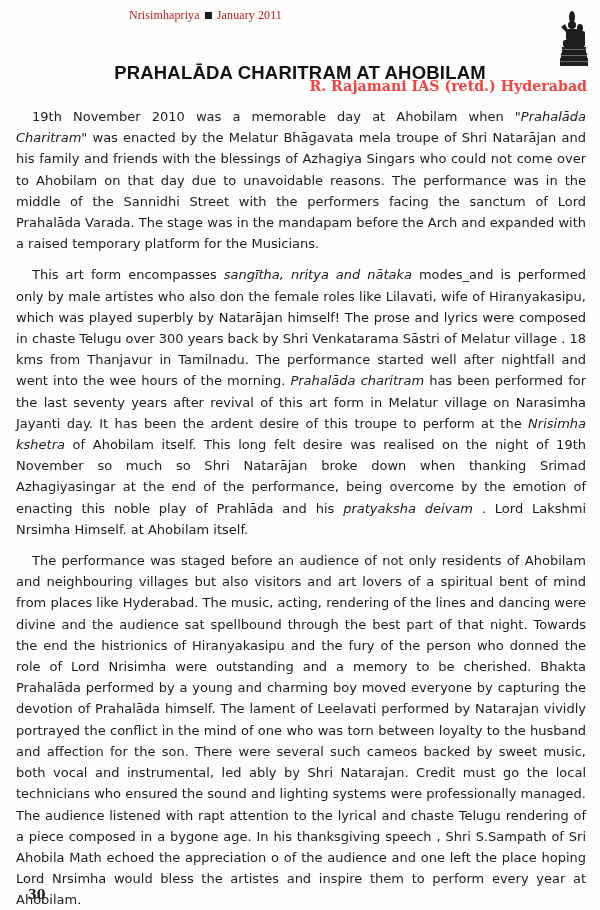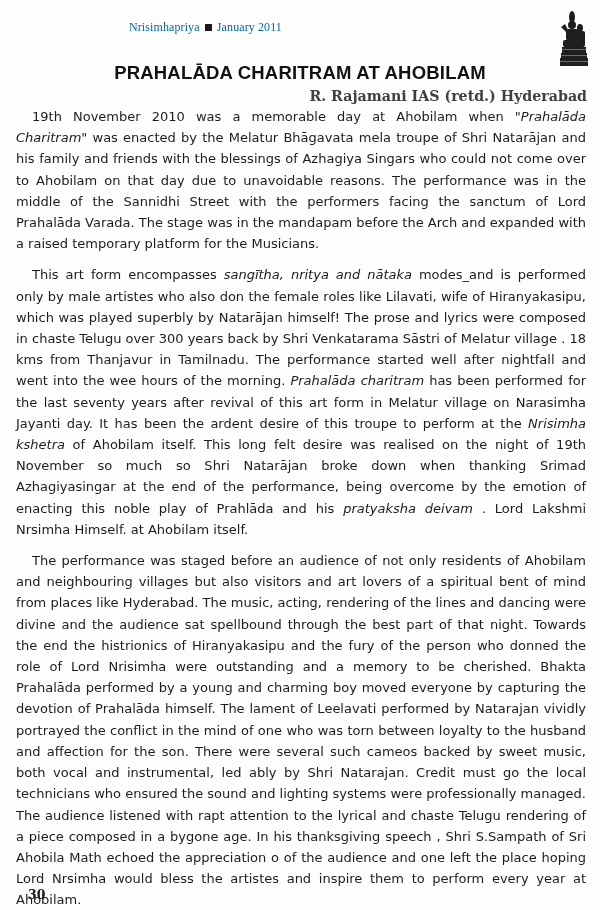--- a/index.html
+++ b/index.html
@@ -14,24 +14,24 @@
   }
   .page {
     position: absolute;
     left: 0; top: 0;
     width: 600px; height: 910px;
     background: #fdfdfc;
   }
   .running-head {
     position: absolute;
     left: 129px;
-    top: 20px;
+    top: 8px;
     font-family: "Liberation Serif", serif;
     font-size: 12px;
-    color: #0369a1;
+    color: #b91c1c;
     letter-spacing: 0.1px;
   }
   .running-head .sep {
     display: inline-block;
     width: 7px; height: 7px;
     background: #1a1a1a;
     margin: 0 2px 1px 2px;
     vertical-align: middle;
   }
   .deity {
@@ -48,25 +48,25 @@
     text-align: center;
     font-family: "Liberation Sans", sans-serif;
     font-weight: bold;
     font-size: 18.5px;
     color: #111;
     letter-spacing: 0.2px;
   }
   .byline {
     position: absolute;
     right: 13px;
-    top: 88px;
+    top: 78px;
     font-family: "DejaVu Serif", serif;
     font-weight: bold;
     font-size: 14.2px;
-    color: #404040;
+    color: #ef4444;
   }
   .body-text {
     position: absolute;
     left: 16px;
     top: 106px;
     width: 570px;
     font-family: "DejaVu Sans", sans-serif;
     font-size: 13px;
     line-height: 21.2px;
     color: #1c1c1c;

